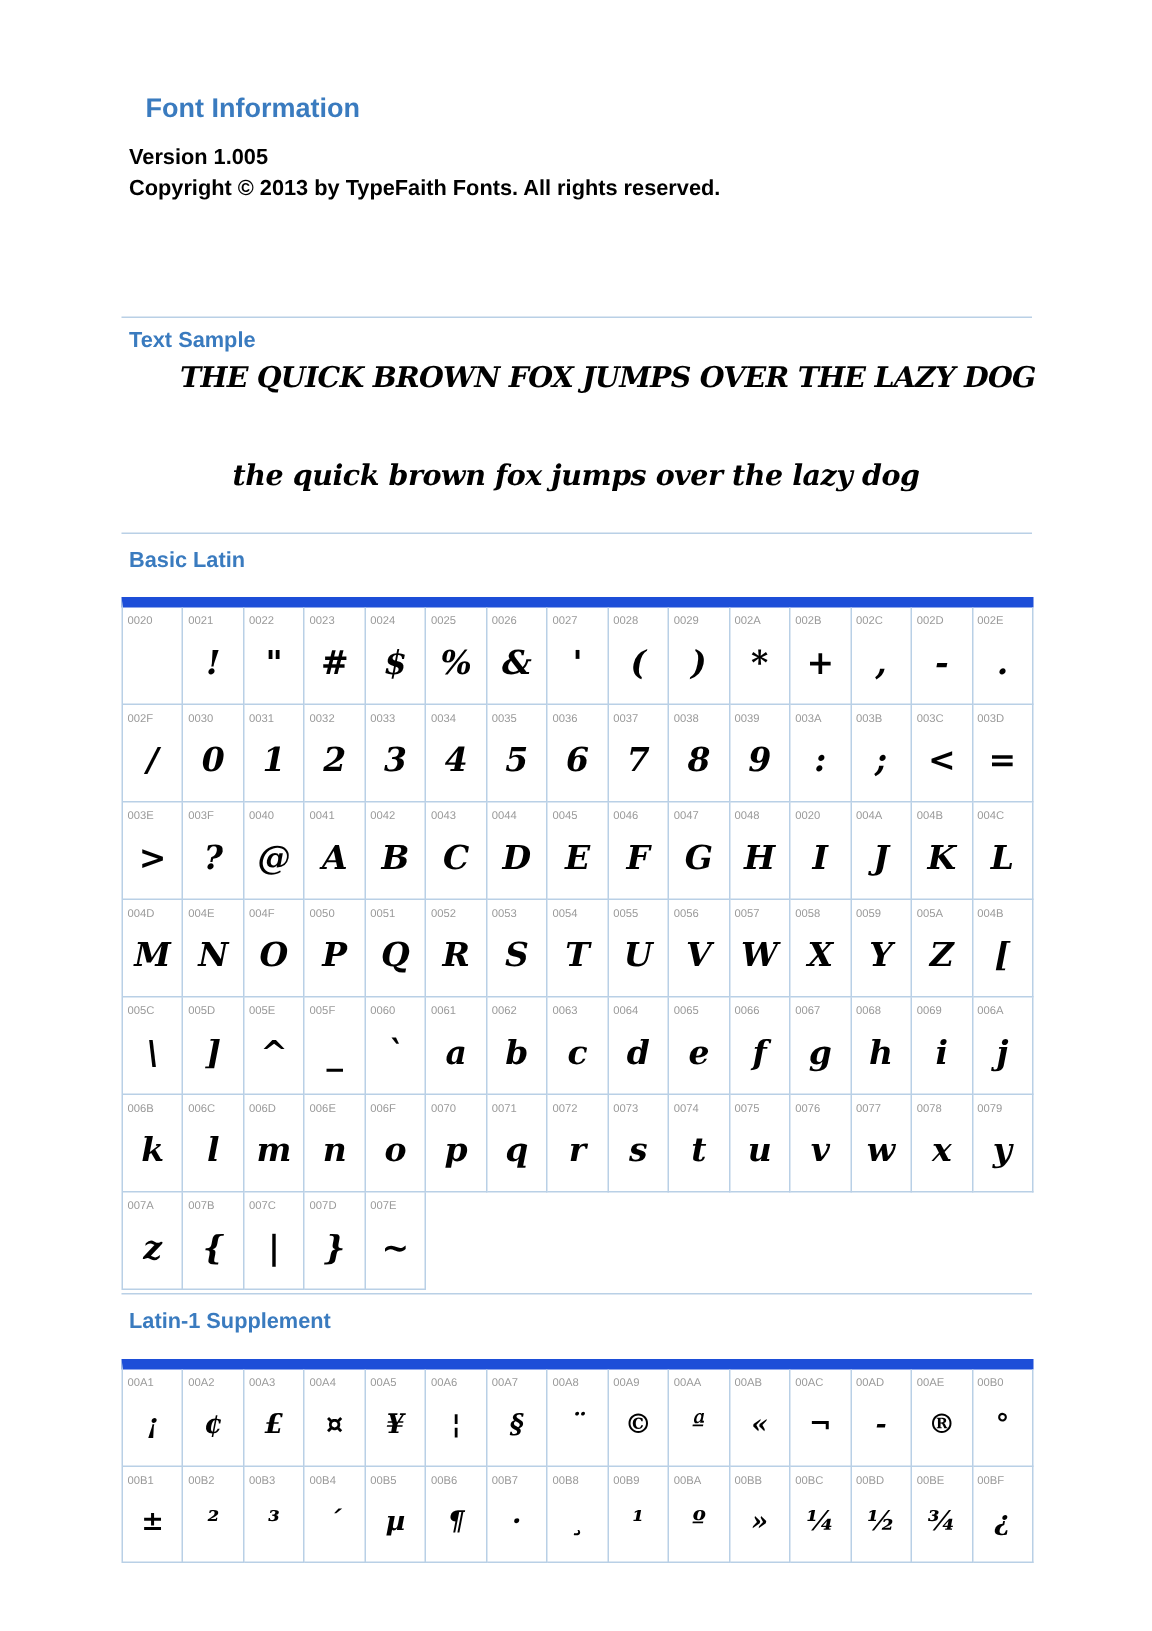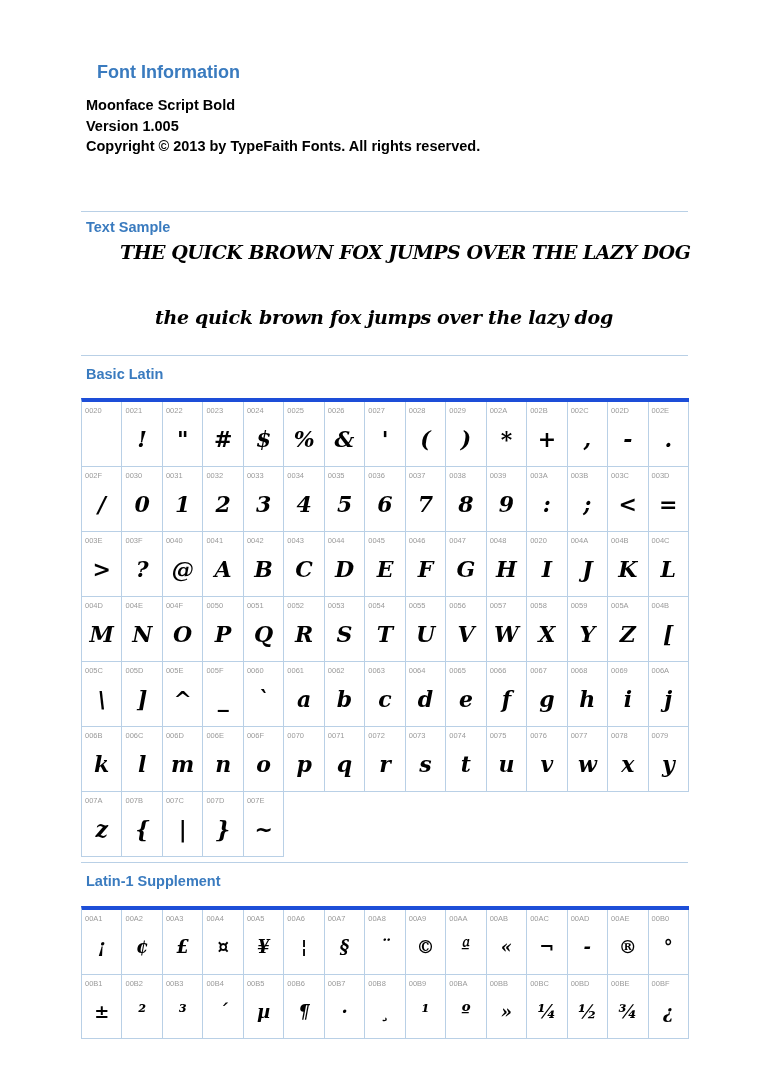--- a/index.html
+++ b/index.html
@@ -7,34 +7,33 @@
          font-family: "Liberation Sans", sans-serif; color: #000; }
   .title { position: absolute; left: 85px; top: 62px; font-size: 18px; font-weight: bold; color: #3a7bbf; margin-left: 12px; }
   .info { position: absolute; left: 86px; top: 95px; font-size: 14.5px; font-weight: bold; line-height: 20.5px; }
   .rule { position: absolute; left: 81px; width: 607px; height: 1px; background: #b9d0e6; }
   .section-title { position: absolute; left: 86px; font-size: 14.5px; font-weight: bold; color: #3a7bbf; }
   .sample-upper { position: absolute; left: 120px; top: 241px; font-family: "DejaVu Serif", serif; font-style: italic; font-weight: bold;
                   font-size: 19px; letter-spacing: -0.5px; white-space: nowrap; width: 565px; text-align: left; }
   .sample-lower { position: absolute; left: 0; width: 768px; top: 306px; text-align: center; font-family: "DejaVu Serif", serif;
                   font-style: italic; font-weight: bold; font-size: 19px; letter-spacing: -0.3px; }
   .grid { position: absolute; left: 81px; display: grid; grid-template-columns: repeat(15, 40.47px);
-          border-top: 4px solid #1d4ed8; border-left: 1px solid #b9d0e6; }
+          border-top: 7px solid #1d4ed8; border-left: 1px solid #b9d0e6; }
   .cell { box-sizing: border-box; border-right: 1px solid #b9d0e6; border-bottom: 1px solid #b9d0e6; position: relative; height: 65px; }
   .code { position: absolute; left: 3px; top: 4px; font-size: 7.5px; color: #9a9a9a; }
   .glyph { position: absolute; left: 0; right: 0; top: 22px; text-align: center; font-family: "DejaVu Serif", serif;
            font-style: italic; font-weight: bold; font-size: 22px; line-height: 30px; }
   .grid2 .cell { height: 64.5px; }
   .grid2 .glyph { font-size: 18px; }
 </style>
 </head>
 <body>
 
 <div class="title">Font Information</div>
 <div class="info">
-  <div>Moonface Script Bold</div>
   <div>Version 1.005</div>
   <div>Copyright © 2013 by TypeFaith Fonts. All rights reserved.</div>
 </div>
 
 <div class="rule" style="top:211px"></div>
 <div class="section-title" style="top:219px">Text Sample</div>
 <div class="sample-upper">THE QUICK BROWN FOX JUMPS OVER THE LAZY DOG</div>
 <div class="sample-lower">the quick brown fox jumps over the lazy dog</div>
 
 <div class="rule" style="top:355px"></div>

